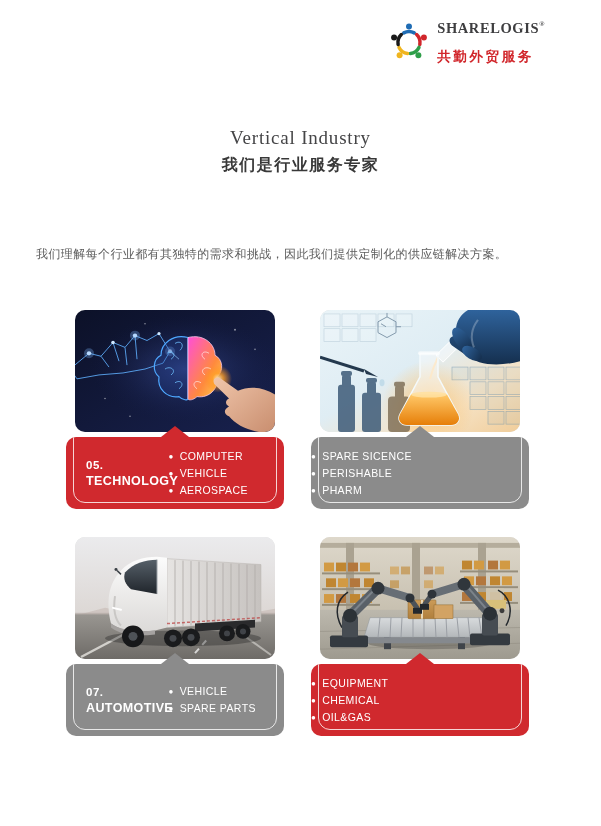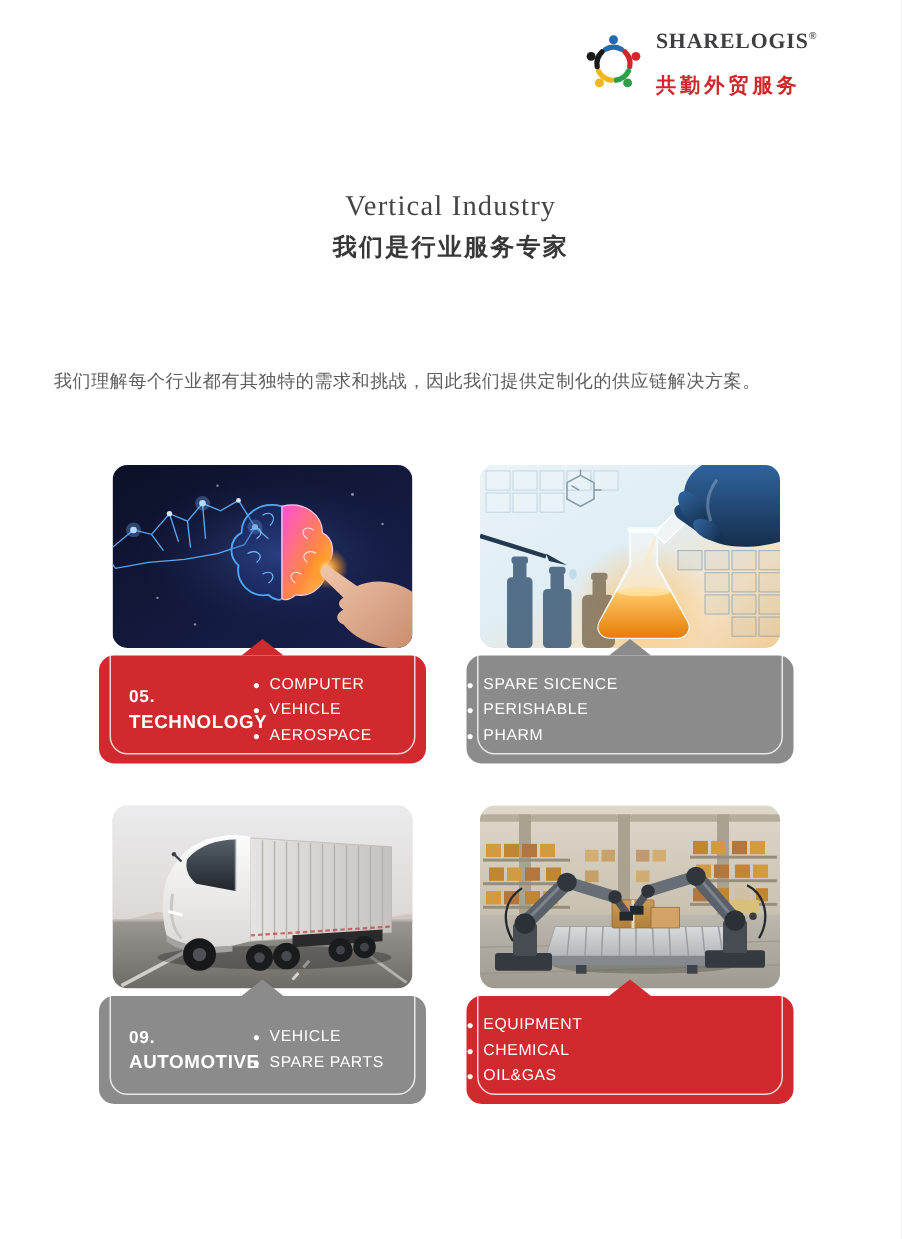--- a/index.html
+++ b/index.html
@@ -337,21 +337,21 @@
         </g>
       </svg>
     </div>
     <div class="card-label gray">
       <div class="tri gray"></div>
       <div class="clip">
           <div class="outline"></div>
         </div>
       <div class="label-content">
         <div class="label-left">
-          <div class="card-number">09.</div>
+          <div class="card-number">07.</div>
           <div class="card-name">AUTOMOTIVE</div>
         </div>
         <ul class="label-items">
           <li>
               <span class="dot">●</span>
               <span>VEHICLE</span>
             </li>
           <li>
               <span class="dot">●</span>
               <span>SPARE PARTS</span>

